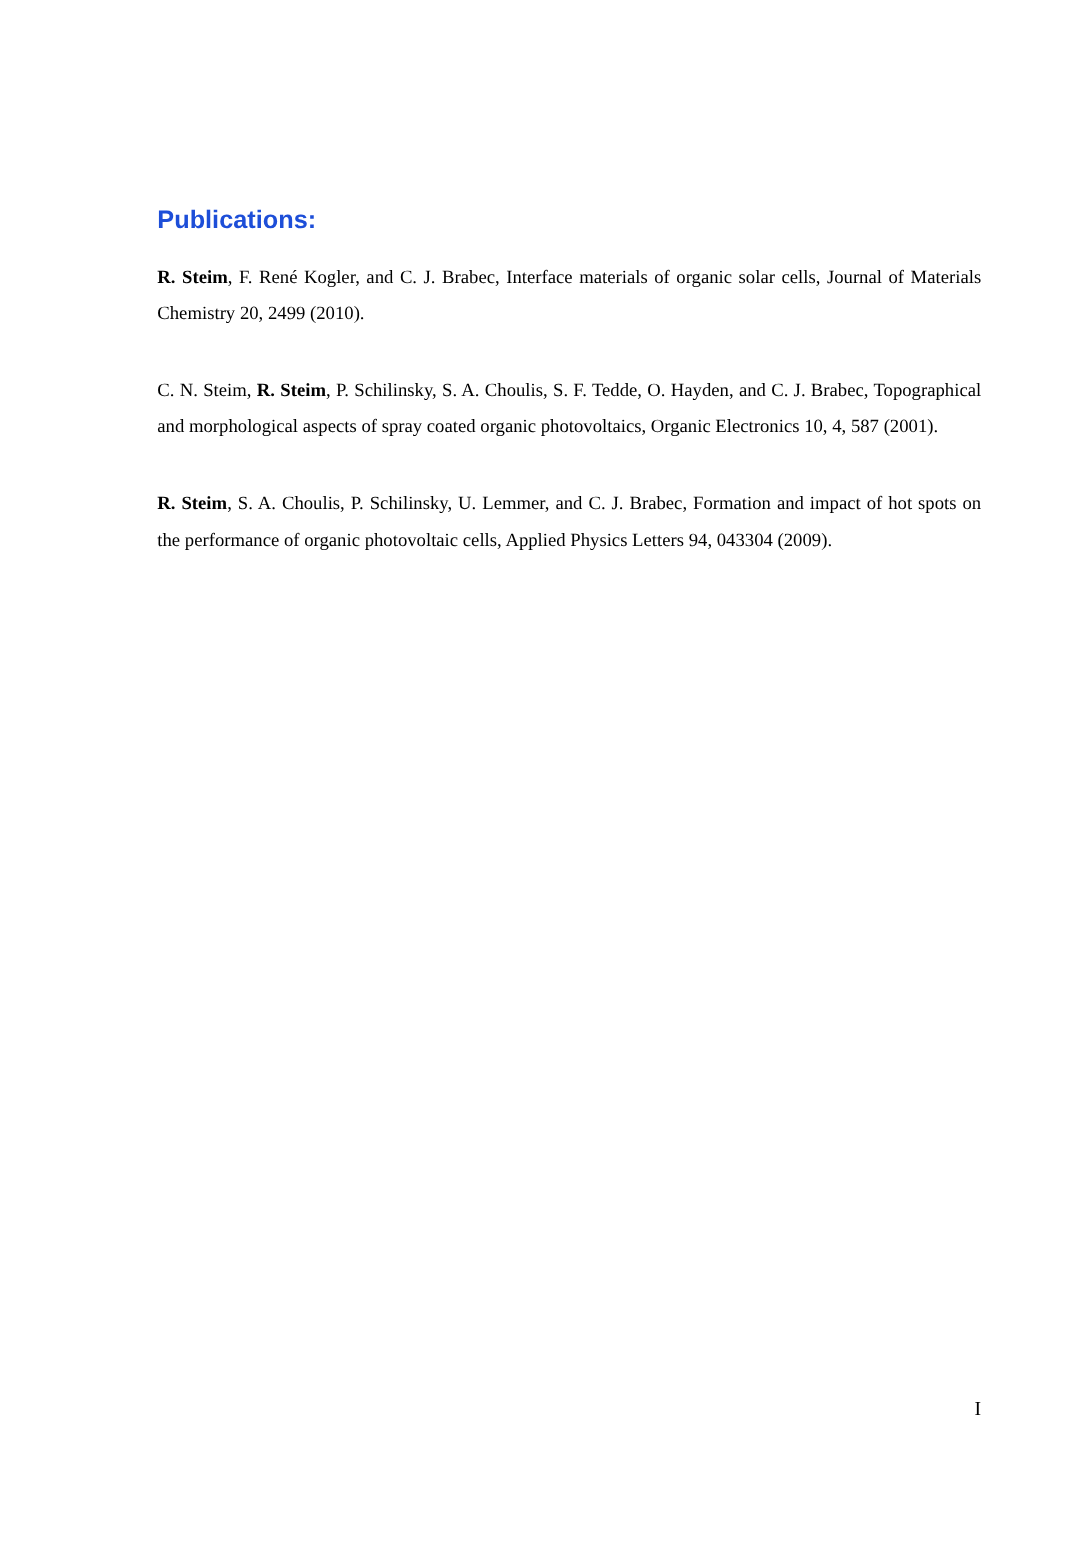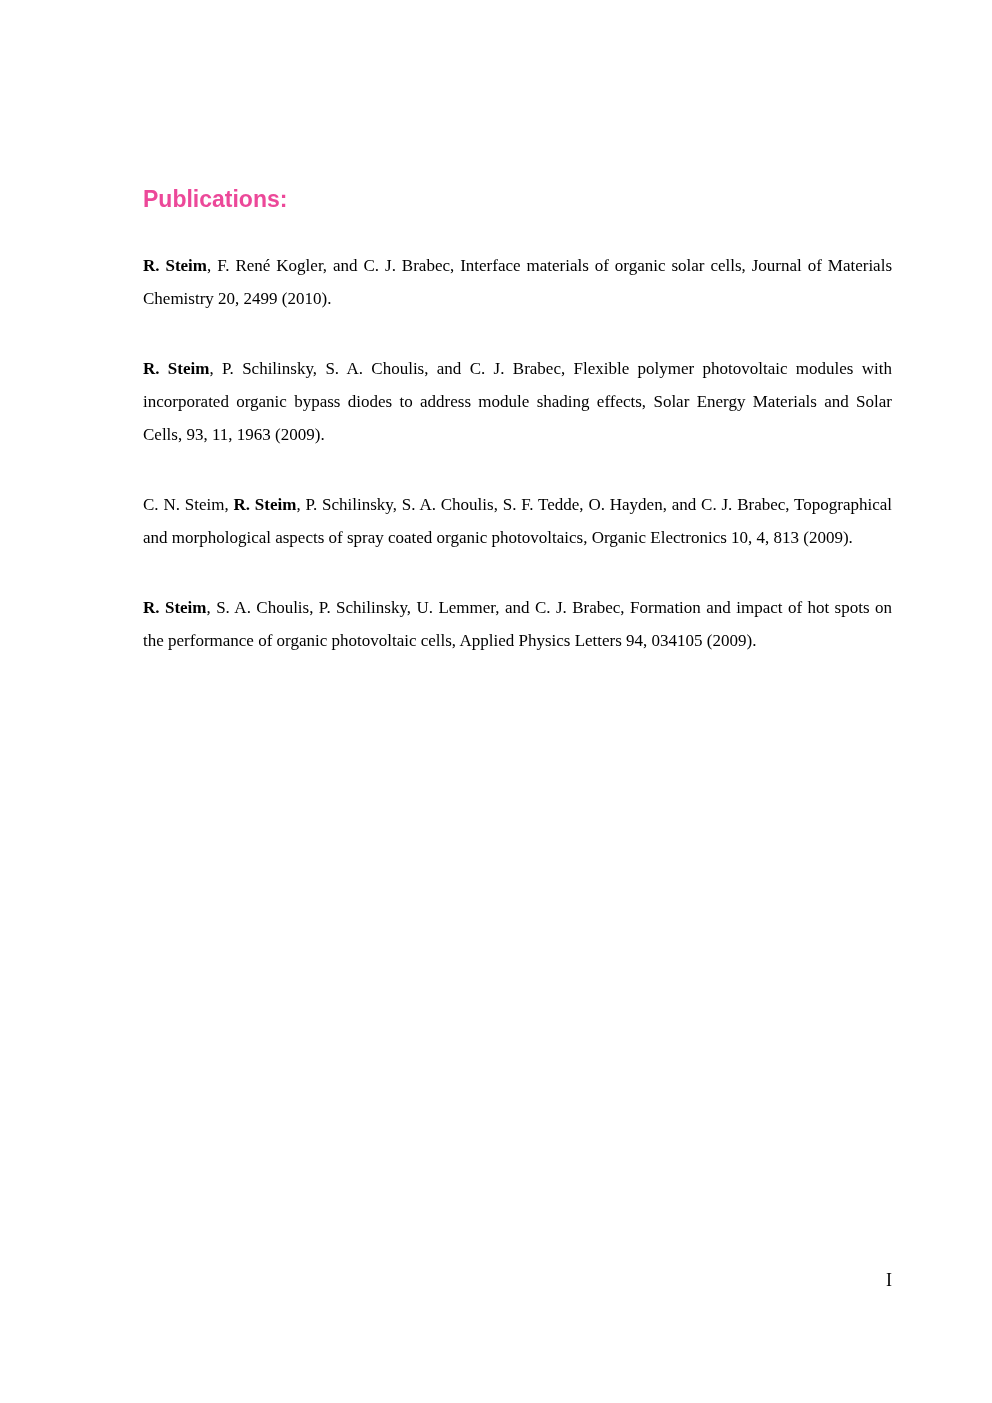--- a/index.html
+++ b/index.html
@@ -20,40 +20,40 @@
     left: 143px;
     top: 0;
     width: 749px;
   }
   h1.main-title {
     margin: 186px 0 0 0;
     font-family: "Liberation Sans", sans-serif;
     font-weight: bold;
     font-size: 23px;
     line-height: 27px;
-    color: #ec4899;
+    color: #1d4ed8;
   }
   h2.section-title {
     margin: 72px 0 0 0;
     font-family: "Liberation Sans", sans-serif;
     font-weight: bold;
     font-size: 23px;
     line-height: 27px;
     color: #000000;
   }
   p.pub {
     font-family: "Liberation Serif", serif;
     font-size: 17px;
     line-height: 33px;
     text-align: justify;
     margin: 37px 0 0 0;
     color: #000000;
   }
   p.pub.first {
-    margin-top: 36px;
+    margin-top: 22px;
   }
   p.pub b {
     font-weight: bold;
   }
   p.pub sup {
     font-size: 11px;
     line-height: 0;
     vertical-align: super;
   }
   .page-number {
@@ -71,24 +71,23 @@
 <body>
 
 <div class="page">
   <div class="content">
 
     <h1 class="main-title">Publications:</h1>
 
 
     <p class="pub first"><b>R. Steim</b><span>, F. René Kogler, and C. J. Brabec, Interface materials of organic solar cells, Journal of Materials Chemistry 20, 2499 (2010).</span></p>
 
-    <p class="pub"><b>R. Steim</b><span>, P. Schilinsky, S. A. Choulis, and C. J. Brabec, Flexible polymer photovoltaic modules with incorporated organic bypass diodes to address module shading effects, Solar Energy Materials and Solar Cells, 93, 11, 1963 (2009).</span></p>
 
-    <p class="pub"><span>C. N. Steim, </span><b>R. Steim</b><span>, P. Schilinsky, S. A. Choulis, S. F. Tedde, O. Hayden, and C. J. Brabec, Topographical and morphological aspects of spray coated organic photovoltaics, Organic Electronics 10, 4, 813 (2009).</span></p>
+    <p class="pub"><span>C. N. Steim, </span><b>R. Steim</b><span>, P. Schilinsky, S. A. Choulis, S. F. Tedde, O. Hayden, and C. J. Brabec, Topographical and morphological aspects of spray coated organic photovoltaics, Organic Electronics 10, 4, 587 (2001).</span></p>
 
-    <p class="pub"><b>R. Steim</b><span>, S. A. Choulis, P. Schilinsky, U. Lemmer, and C. J. Brabec, Formation and impact of hot spots on the performance of organic photovoltaic cells, Applied Physics Letters 94, 034105 (2009).</span></p>
+    <p class="pub"><b>R. Steim</b><span>, S. A. Choulis, P. Schilinsky, U. Lemmer, and C. J. Brabec, Formation and impact of hot spots on the performance of organic photovoltaic cells, Applied Physics Letters 94, 043304 (2009).</span></p>
 
 
 
   </div>
 
   <div class="page-number">I</div>
 </div>
 
 </body></html>

